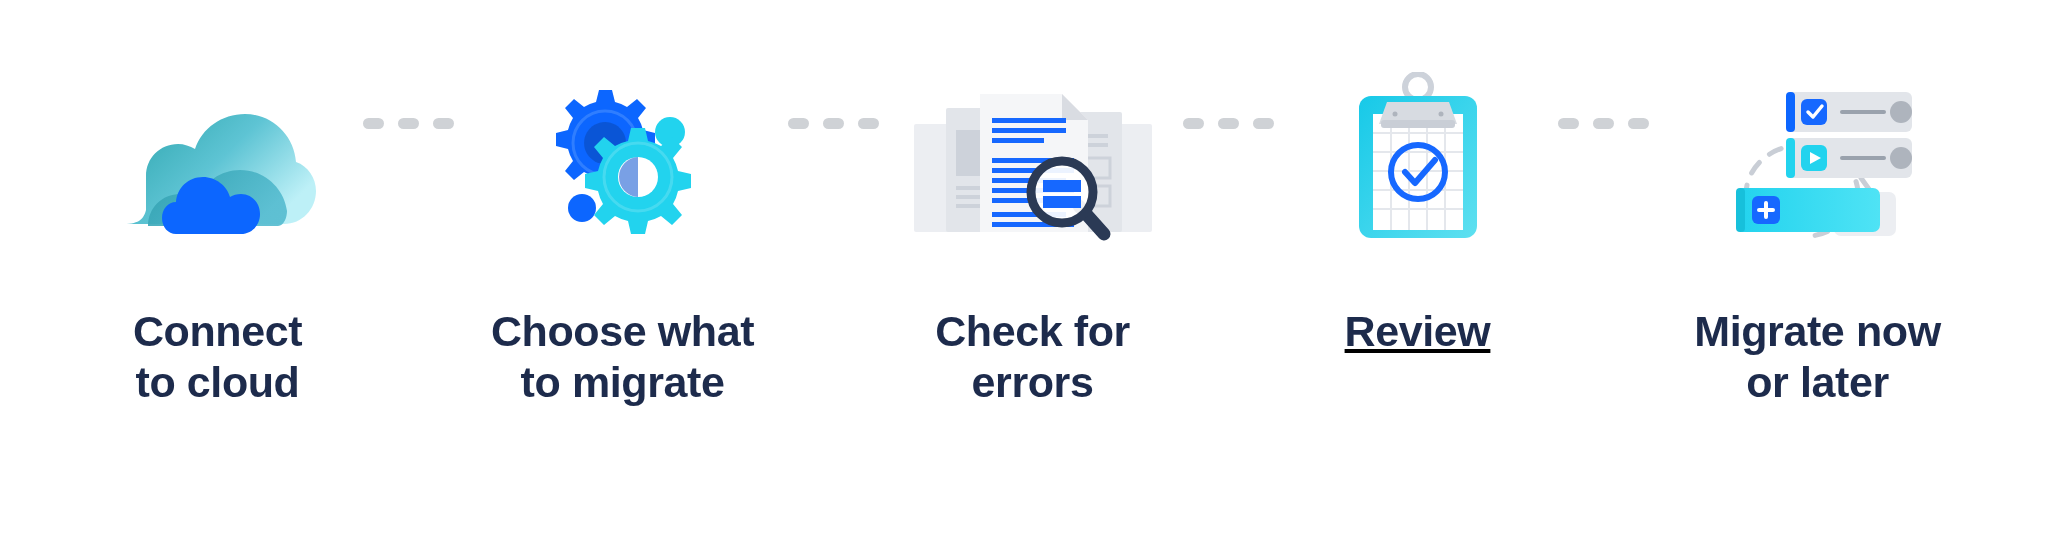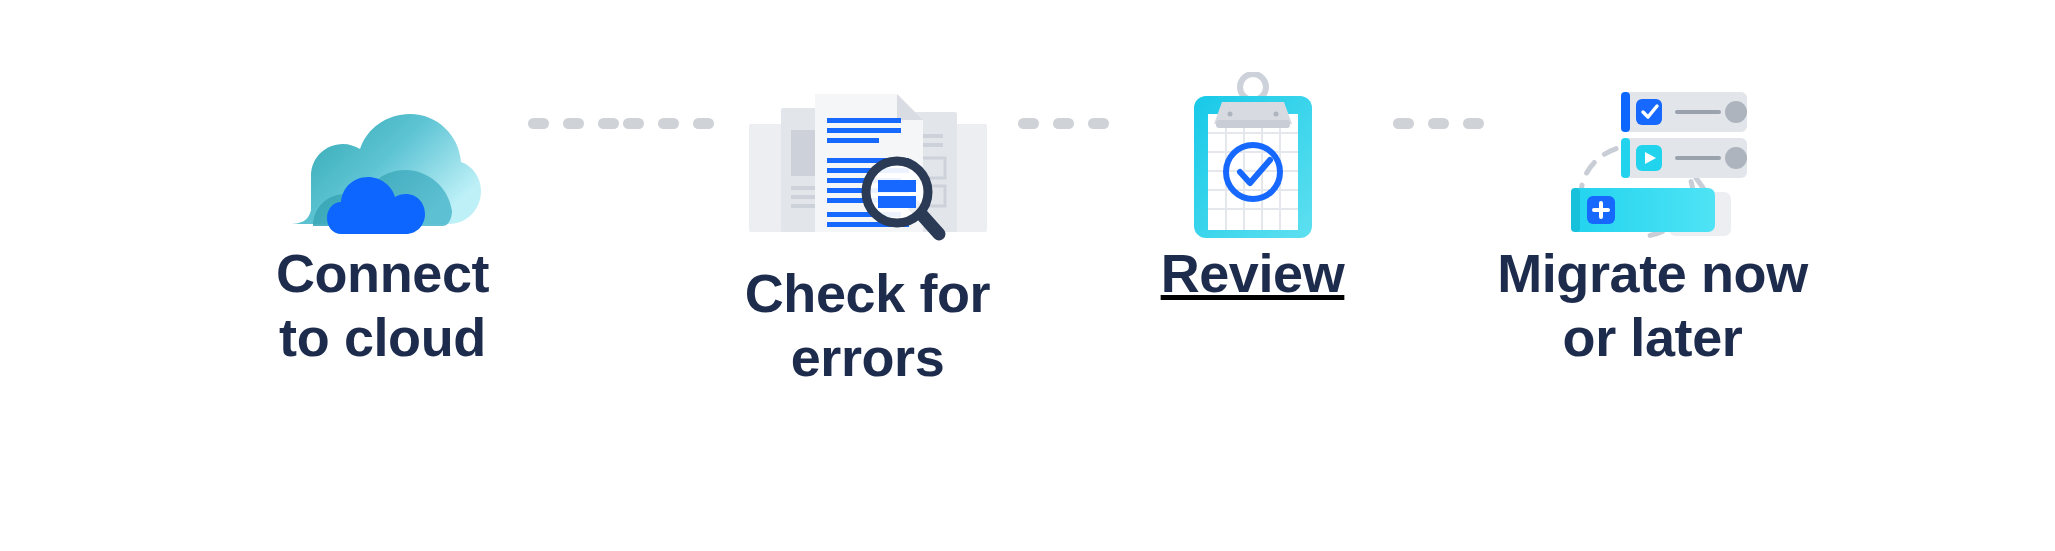--- a/index.html
+++ b/index.html
@@ -33,23 +33,24 @@
   }
 
   .step-icon {
     height: 190px;
     display: flex;
     align-items: flex-end;
     justify-content: center;
   }
 
   .step-label {
+    margin-top: 64px;
     text-align: center;
     color: #1d2b4c;
-    font-size: 54px;
+    font-size: 43px;
     font-weight: bold;
     line-height: 1.18;
     letter-spacing: -0.4px;
     white-space: pre-line;
   }
 
   
   .connector {
     display: flex;
     align-items: center;
@@ -69,21 +70,21 @@
   .dash {
     width: 21px;
     height: 11px;
     border-radius: 6px;
     background: #cfd2d6;
   }
 
   
   .step-1 { width: 290px; }
   .step-2 { width: 330px; }
-  .step-3 { width: 300px; gap: 20px; }
+  .step-3 { width: 300px; }
   .step-4 { width: 280px; text-decoration: underline; }
   .step-5 { width: 330px; }
 
   .gap { width: 95px; }
 </style>
 </head>
 <body>
 
 <div class="stepper">
 
@@ -122,20 +123,53 @@
   </div>
 
   <div class="connector-wrap gap">
     <div class="connector">
       <span class="dash"></span>
       <span class="dash"></span>
       <span class="dash"></span>
     </div>
   </div>
 
+  <div class="step step-2">
+    <div class="step-icon">
+      <svg width="180" height="160" viewBox="0 0 180 160" xmlns="http://www.w3.org/2000/svg">
+
+        <g fill="#0c66ff">
+          <path d="M66 8 h13 l3 12 a42 42 0 0 1 12 5 l10-8 9 9 -8 10 a42 42 0 0 1 5 12 l12 3 v13 l-12 3
+                   a42 42 0 0 1 -5 12 l8 10 -9 9 -10-8 a42 42 0 0 1 -12 5 l-3 12 h-13 l-3-12
+                   a42 42 0 0 1 -12-5 l-10 8 -9-9 8-10 a42 42 0 0 1 -5-12 l-12-3 v-13 l12-3
+                   a42 42 0 0 1 5-12 l-8-10 9-9 10 8 a42 42 0 0 1 12-5 Z"></path>
+        </g>
+        <circle cx="72" cy="61" r="32" fill="none" stroke="#4d91ff" stroke-width="3" opacity="0.55"></circle>
+
+        <path d="M72 40 a21 21 0 1 0 0.1 0 Z" fill="#0b52cf" opacity="0.85"></path>
+
+        <circle cx="137" cy="50" r="15" fill="#22d3ee"></circle>
+
+        <circle cx="49" cy="126" r="14" fill="#0c66ff"></circle>
+
+        <g fill="#22d3ee">
+          <path d="M98 46 h14 l3 13 a45 45 0 0 1 13 5 l11-9 10 10 -9 11 a45 45 0 0 1 5 13 l13 3 v14 l-13 3
+                   a45 45 0 0 1 -5 13 l9 11 -10 10 -11-9 a45 45 0 0 1 -13 5 l-3 13 h-14 l-3-13
+                   a45 45 0 0 1 -13-5 l-11 9 -10-10 9-11 a45 45 0 0 1 -5-13 l-13-3 v-14 l13-3
+                   a45 45 0 0 1 5-13 l-9-11 10-10 11 9 a45 45 0 0 1 13-5 Z"></path>
+        </g>
+        <circle cx="105" cy="95" r="34" fill="none" stroke="#5fe0f2" stroke-width="3" opacity="0.6"></circle>
+        <circle cx="105" cy="95" r="20" fill="#ffffff"></circle>
+
+        <path d="M86 95 a20 20 0 0 1 19-20 l0 40 a20 20 0 0 1 -19-20 Z" fill="#0b52cf" opacity="0.55"></path>
+      </svg>
+    </div>
+    <div class="step-label">Choose what
+to migrate</div>
+  </div>
 
   <div class="connector-wrap gap">
     <div class="connector">
       <span class="dash"></span>
       <span class="dash"></span>
       <span class="dash"></span>
     </div>
   </div>
 
   <div class="step step-3">

